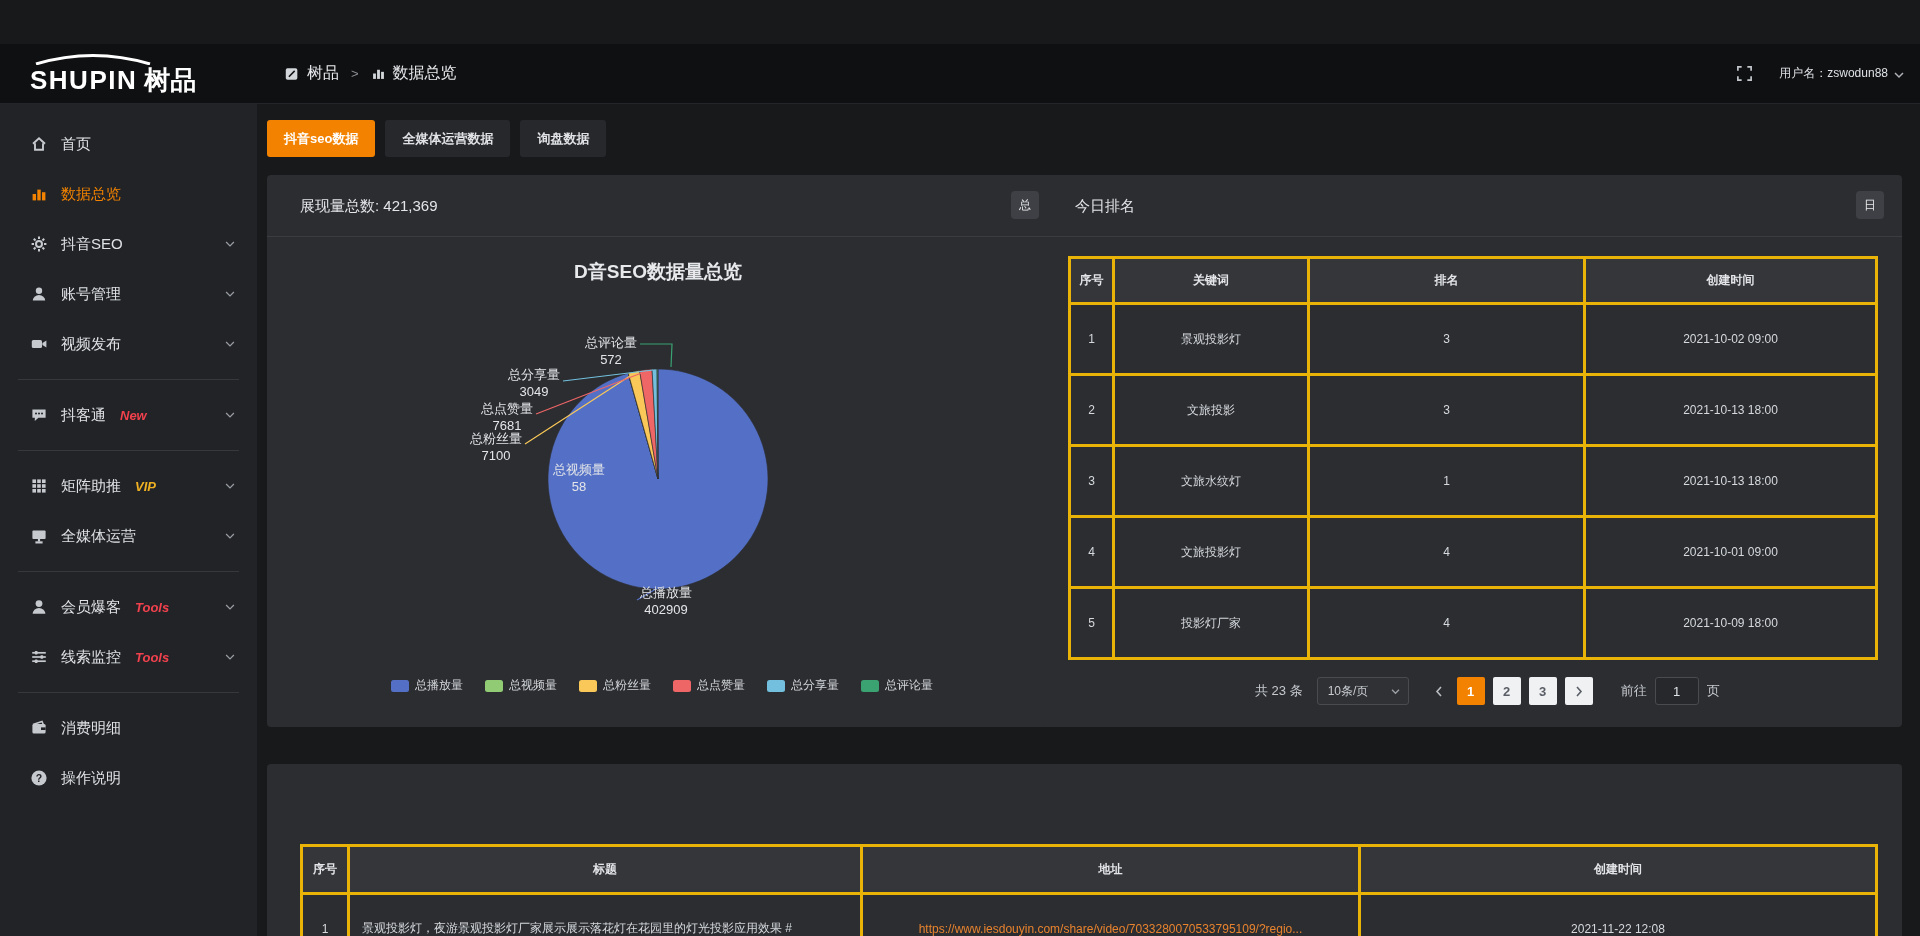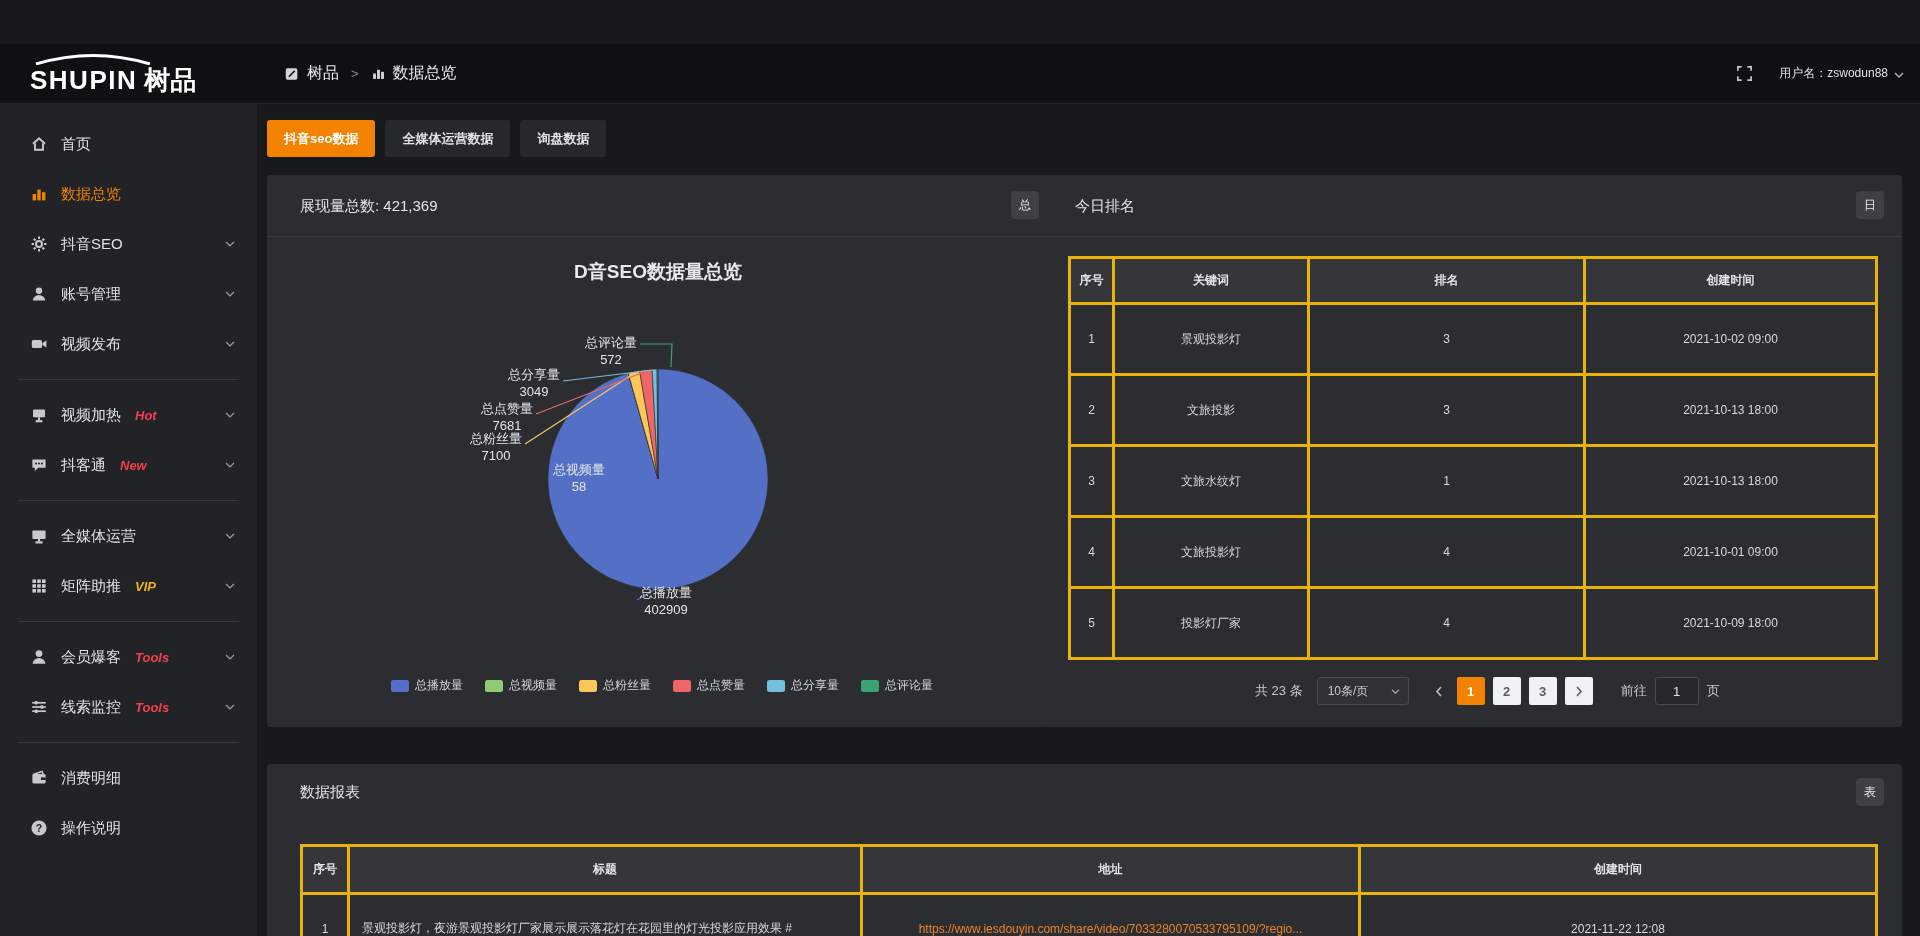--- a/index.html
+++ b/index.html
@@ -227,86 +227,70 @@
           <span class="side-chevron">
             <svg width="14" height="14" viewBox="0 0 18 18">
               <polyline points="4,6.5 9,11.5 14,6.5" fill="none" stroke="currentColor" stroke-width="1.6"></polyline>
             </svg>
           </span>
         </div>
         <div class="side-divider"></div>
         <div class="side-item">
           <span class="s-ic">
             <svg width="18" height="18" viewBox="0 0 18 18">
-              <rect x="3" y="3.6" width="12" height="7.6" rx="1" fill="currentColor"></rect>
-              <line x1="9" y1="11.2" x2="9" y2="14.2" stroke="currentColor" stroke-width="2.2"></line>
-              <line x1="5.6" y1="15.2" x2="12.4" y2="15.2" stroke="currentColor" stroke-width="2.2"></line>
-            </svg>
-          </span>
-          <span>视频加热</span>
-          <span class="side-badge" style="color: rgb(240, 65, 77);">Hot</span>
-          <span class="side-chevron">
-            <svg width="14" height="14" viewBox="0 0 18 18">
-              <polyline points="4,6.5 9,11.5 14,6.5" fill="none" stroke="currentColor" stroke-width="1.6"></polyline>
-            </svg>
-          </span>
-        </div>
-        <div class="side-item">
-          <span class="s-ic">
-            <svg width="18" height="18" viewBox="0 0 18 18">
               <path d="M2.4 3.4 h13.2 v8.4 h-7.2 l-3.6 3.2 v-3.2 h-2.4 Z" fill="currentColor"></path>
               <g fill="#212327">
                 <circle cx="6" cy="7.6" r="1"></circle>
                 <circle cx="9" cy="7.6" r="1"></circle>
                 <circle cx="12" cy="7.6" r="1"></circle>
               </g>
             </svg>
           </span>
           <span>抖客通</span>
           <span class="side-badge" style="color: rgb(240, 65, 77);">New</span>
           <span class="side-chevron">
             <svg width="14" height="14" viewBox="0 0 18 18">
               <polyline points="4,6.5 9,11.5 14,6.5" fill="none" stroke="currentColor" stroke-width="1.6"></polyline>
             </svg>
           </span>
         </div>
         <div class="side-divider"></div>
-        <div class="side-item">
-          <span class="s-ic">
-            <svg width="18" height="18" viewBox="0 0 18 18">
-              <rect x="2.4" y="3.4" width="13.2" height="8.6" rx="1" fill="currentColor"></rect>
-              <line x1="9" y1="12" x2="9" y2="14.6" stroke="currentColor" stroke-width="2.2"></line>
-              <line x1="5.4" y1="15.4" x2="12.6" y2="15.4" stroke="currentColor" stroke-width="2.2"></line>
-            </svg>
-          </span>
-          <span>全媒体运营</span>
-          <span class="side-chevron">
-            <svg width="14" height="14" viewBox="0 0 18 18">
-              <polyline points="4,6.5 9,11.5 14,6.5" fill="none" stroke="currentColor" stroke-width="1.6"></polyline>
-            </svg>
-          </span>
-        </div>
         <div class="side-item">
           <span class="s-ic">
             <svg width="18" height="18" viewBox="0 0 18 18">
               <g fill="currentColor">
                 <rect x="2.4" y="2.4" width="3.6" height="3.6"></rect>
                 <rect x="7.2" y="2.4" width="3.6" height="3.6"></rect>
                 <rect x="12" y="2.4" width="3.6" height="3.6"></rect>
                 <rect x="2.4" y="7.2" width="3.6" height="3.6"></rect>
                 <rect x="7.2" y="7.2" width="3.6" height="3.6"></rect>
                 <rect x="12" y="7.2" width="3.6" height="3.6"></rect>
                 <rect x="2.4" y="12" width="3.6" height="3.6"></rect>
                 <rect x="7.2" y="12" width="3.6" height="3.6"></rect>
                 <rect x="12" y="12" width="3.6" height="3.6"></rect>
               </g>
             </svg>
           </span>
           <span>矩阵助推</span>
           <span class="side-badge" style="color: rgb(239, 176, 33);">VIP</span>
+          <span class="side-chevron">
+            <svg width="14" height="14" viewBox="0 0 18 18">
+              <polyline points="4,6.5 9,11.5 14,6.5" fill="none" stroke="currentColor" stroke-width="1.6"></polyline>
+            </svg>
+          </span>
+        </div>
+        <div class="side-item">
+          <span class="s-ic">
+            <svg width="18" height="18" viewBox="0 0 18 18">
+              <rect x="2.4" y="3.4" width="13.2" height="8.6" rx="1" fill="currentColor"></rect>
+              <line x1="9" y1="12" x2="9" y2="14.6" stroke="currentColor" stroke-width="2.2"></line>
+              <line x1="5.4" y1="15.4" x2="12.6" y2="15.4" stroke="currentColor" stroke-width="2.2"></line>
+            </svg>
+          </span>
+          <span>全媒体运营</span>
           <span class="side-chevron">
             <svg width="14" height="14" viewBox="0 0 18 18">
               <polyline points="4,6.5 9,11.5 14,6.5" fill="none" stroke="currentColor" stroke-width="1.6"></polyline>
             </svg>
           </span>
         </div>
         <div class="side-divider"></div>
         <div class="side-item">
           <span class="s-ic">
             <svg width="18" height="18" viewBox="0 0 18 18">
@@ -511,24 +495,20 @@
             <polyline points="2,1 6,5.5 2,10" fill="none" stroke="currentColor" stroke-width="1.6"></polyline>
           </svg>
       </span>
       <span class="pg-goto">前往</span>
       <input class="pg-input" value="1" style="">
       <span>页</span>
     </div>
   </section>
 
   <section class="panel panel-report">
-    <div class="panel-header">
-      <span class="panel-title">数据报表</span>
-      <span class="corner-badge">表</span>
-    </div>
     <table class="data-table report-table" id="report-table">
       <colgroup>
           <col style="width:47px">
           <col style="width:513px">
           <col style="width:498px">
           <col style="width:517px">
         </colgroup>
       <thead>
           <tr>
             <td>序号</td>

